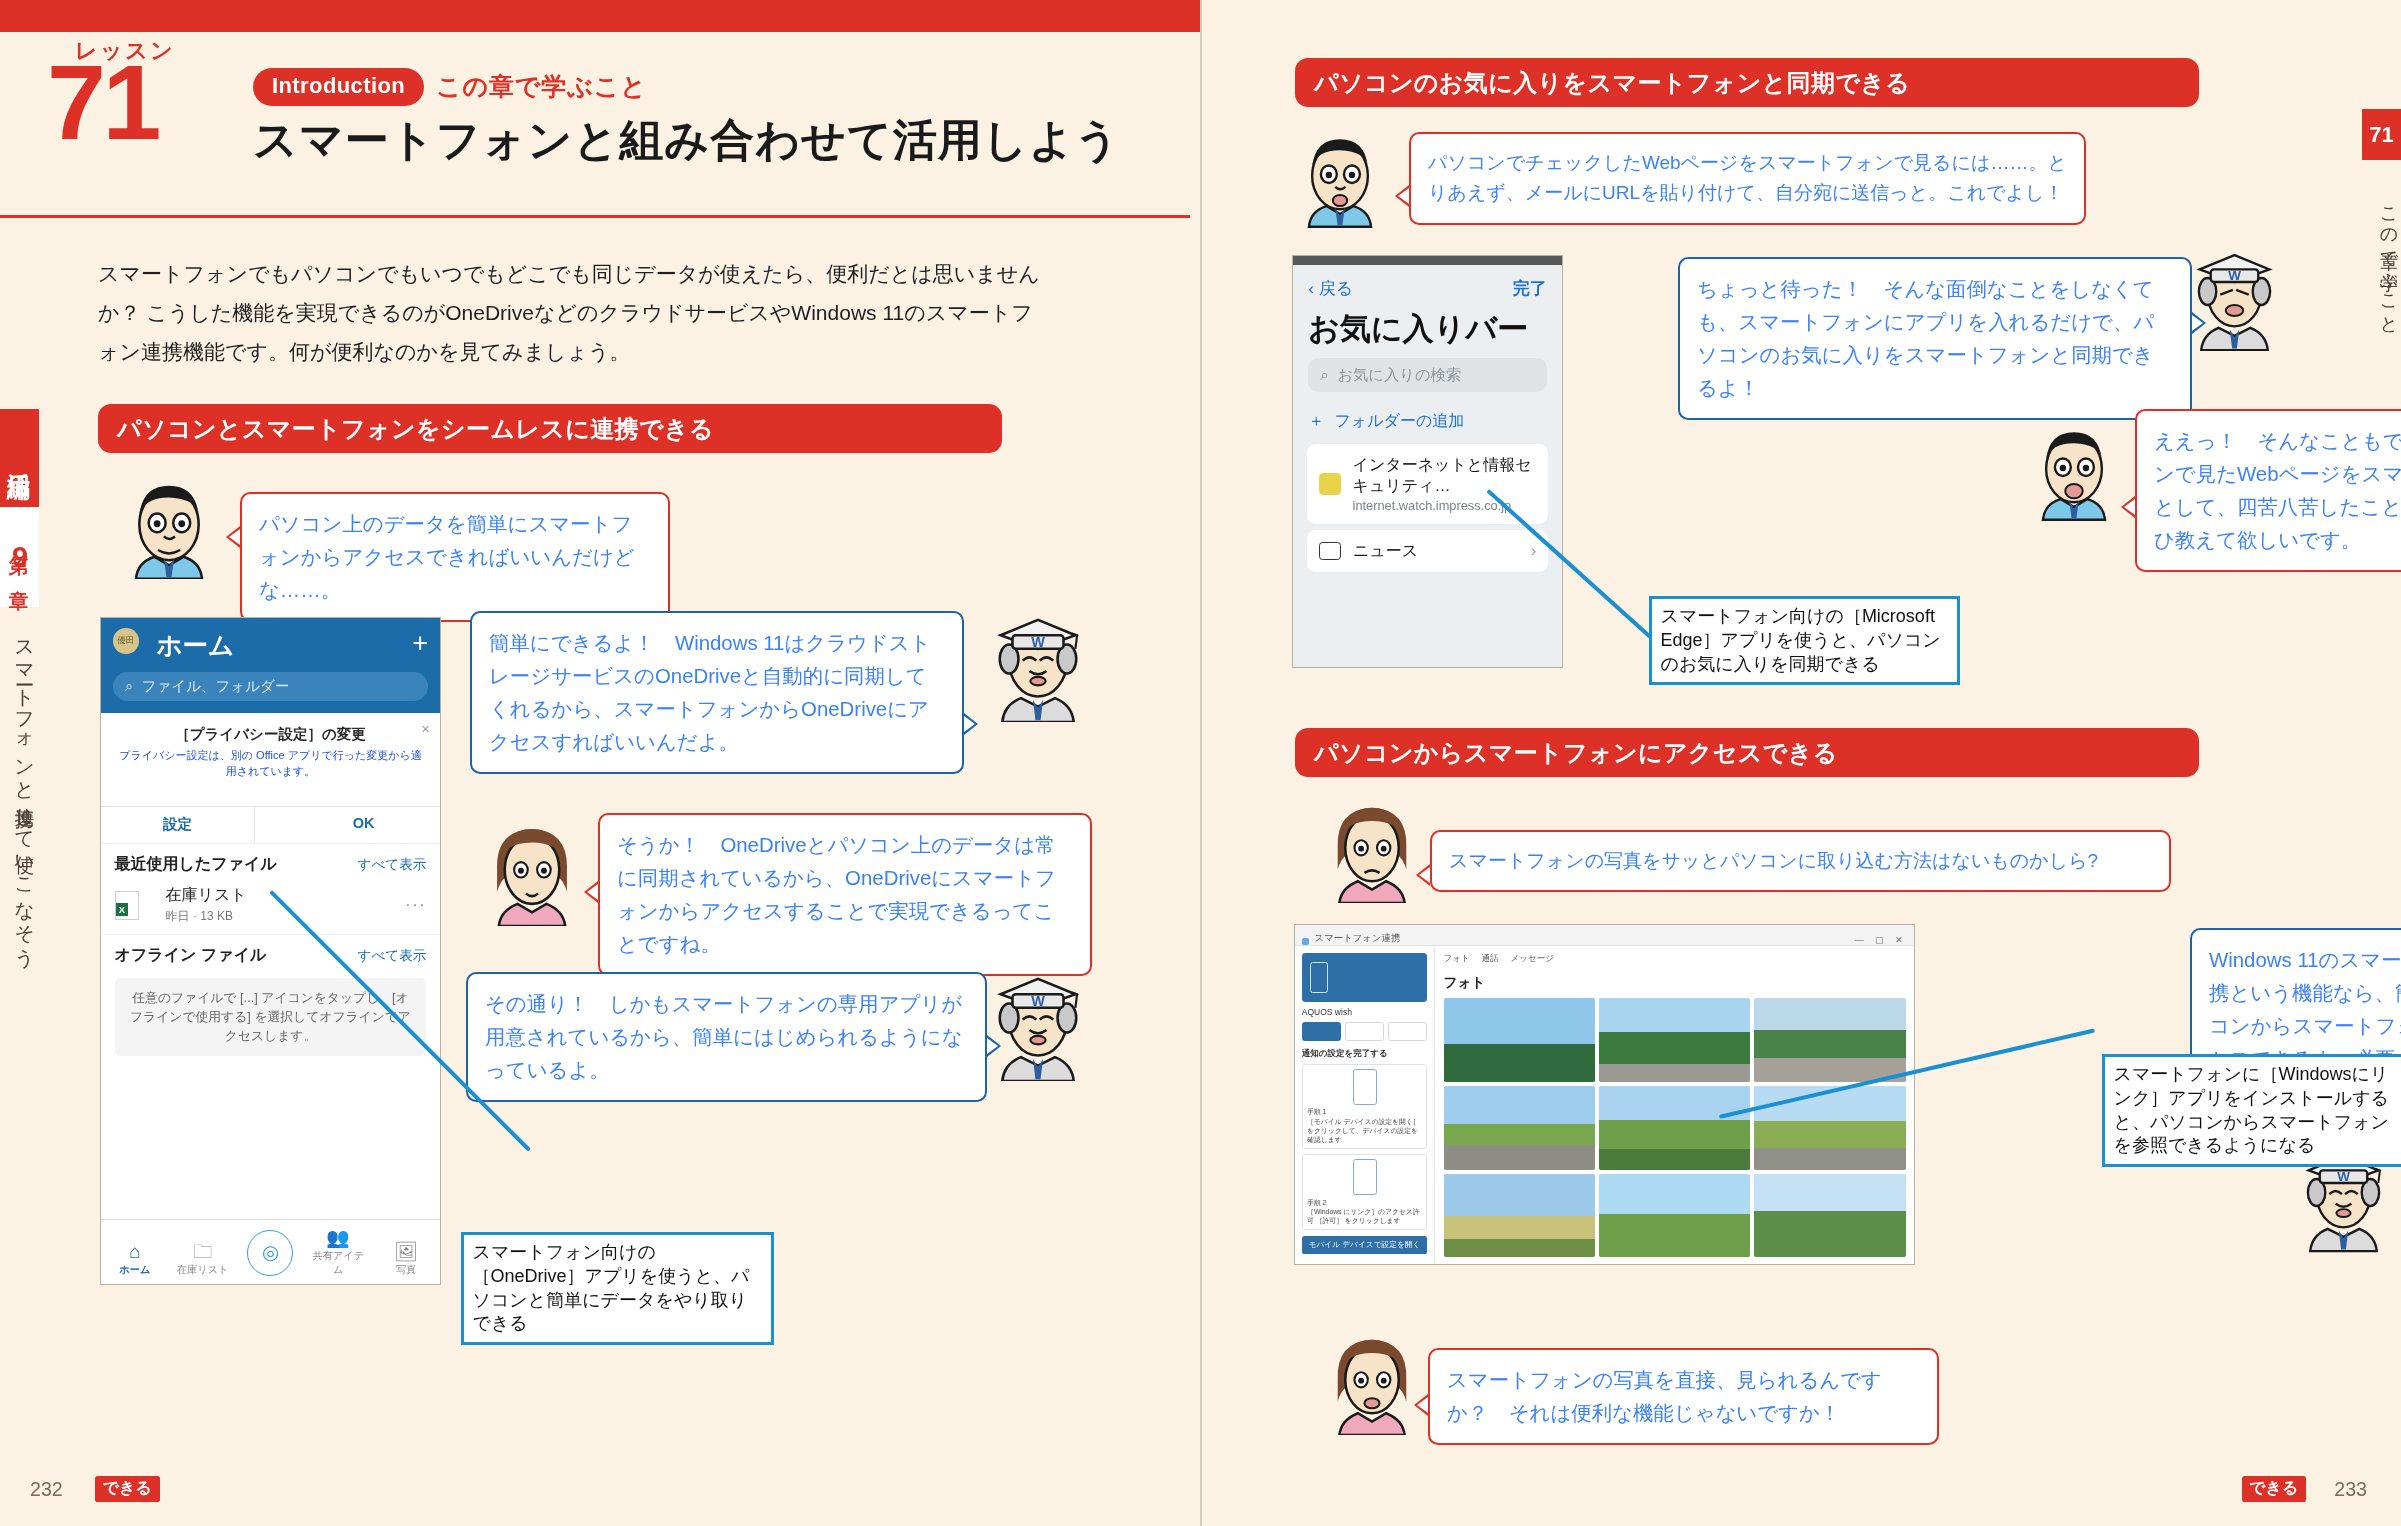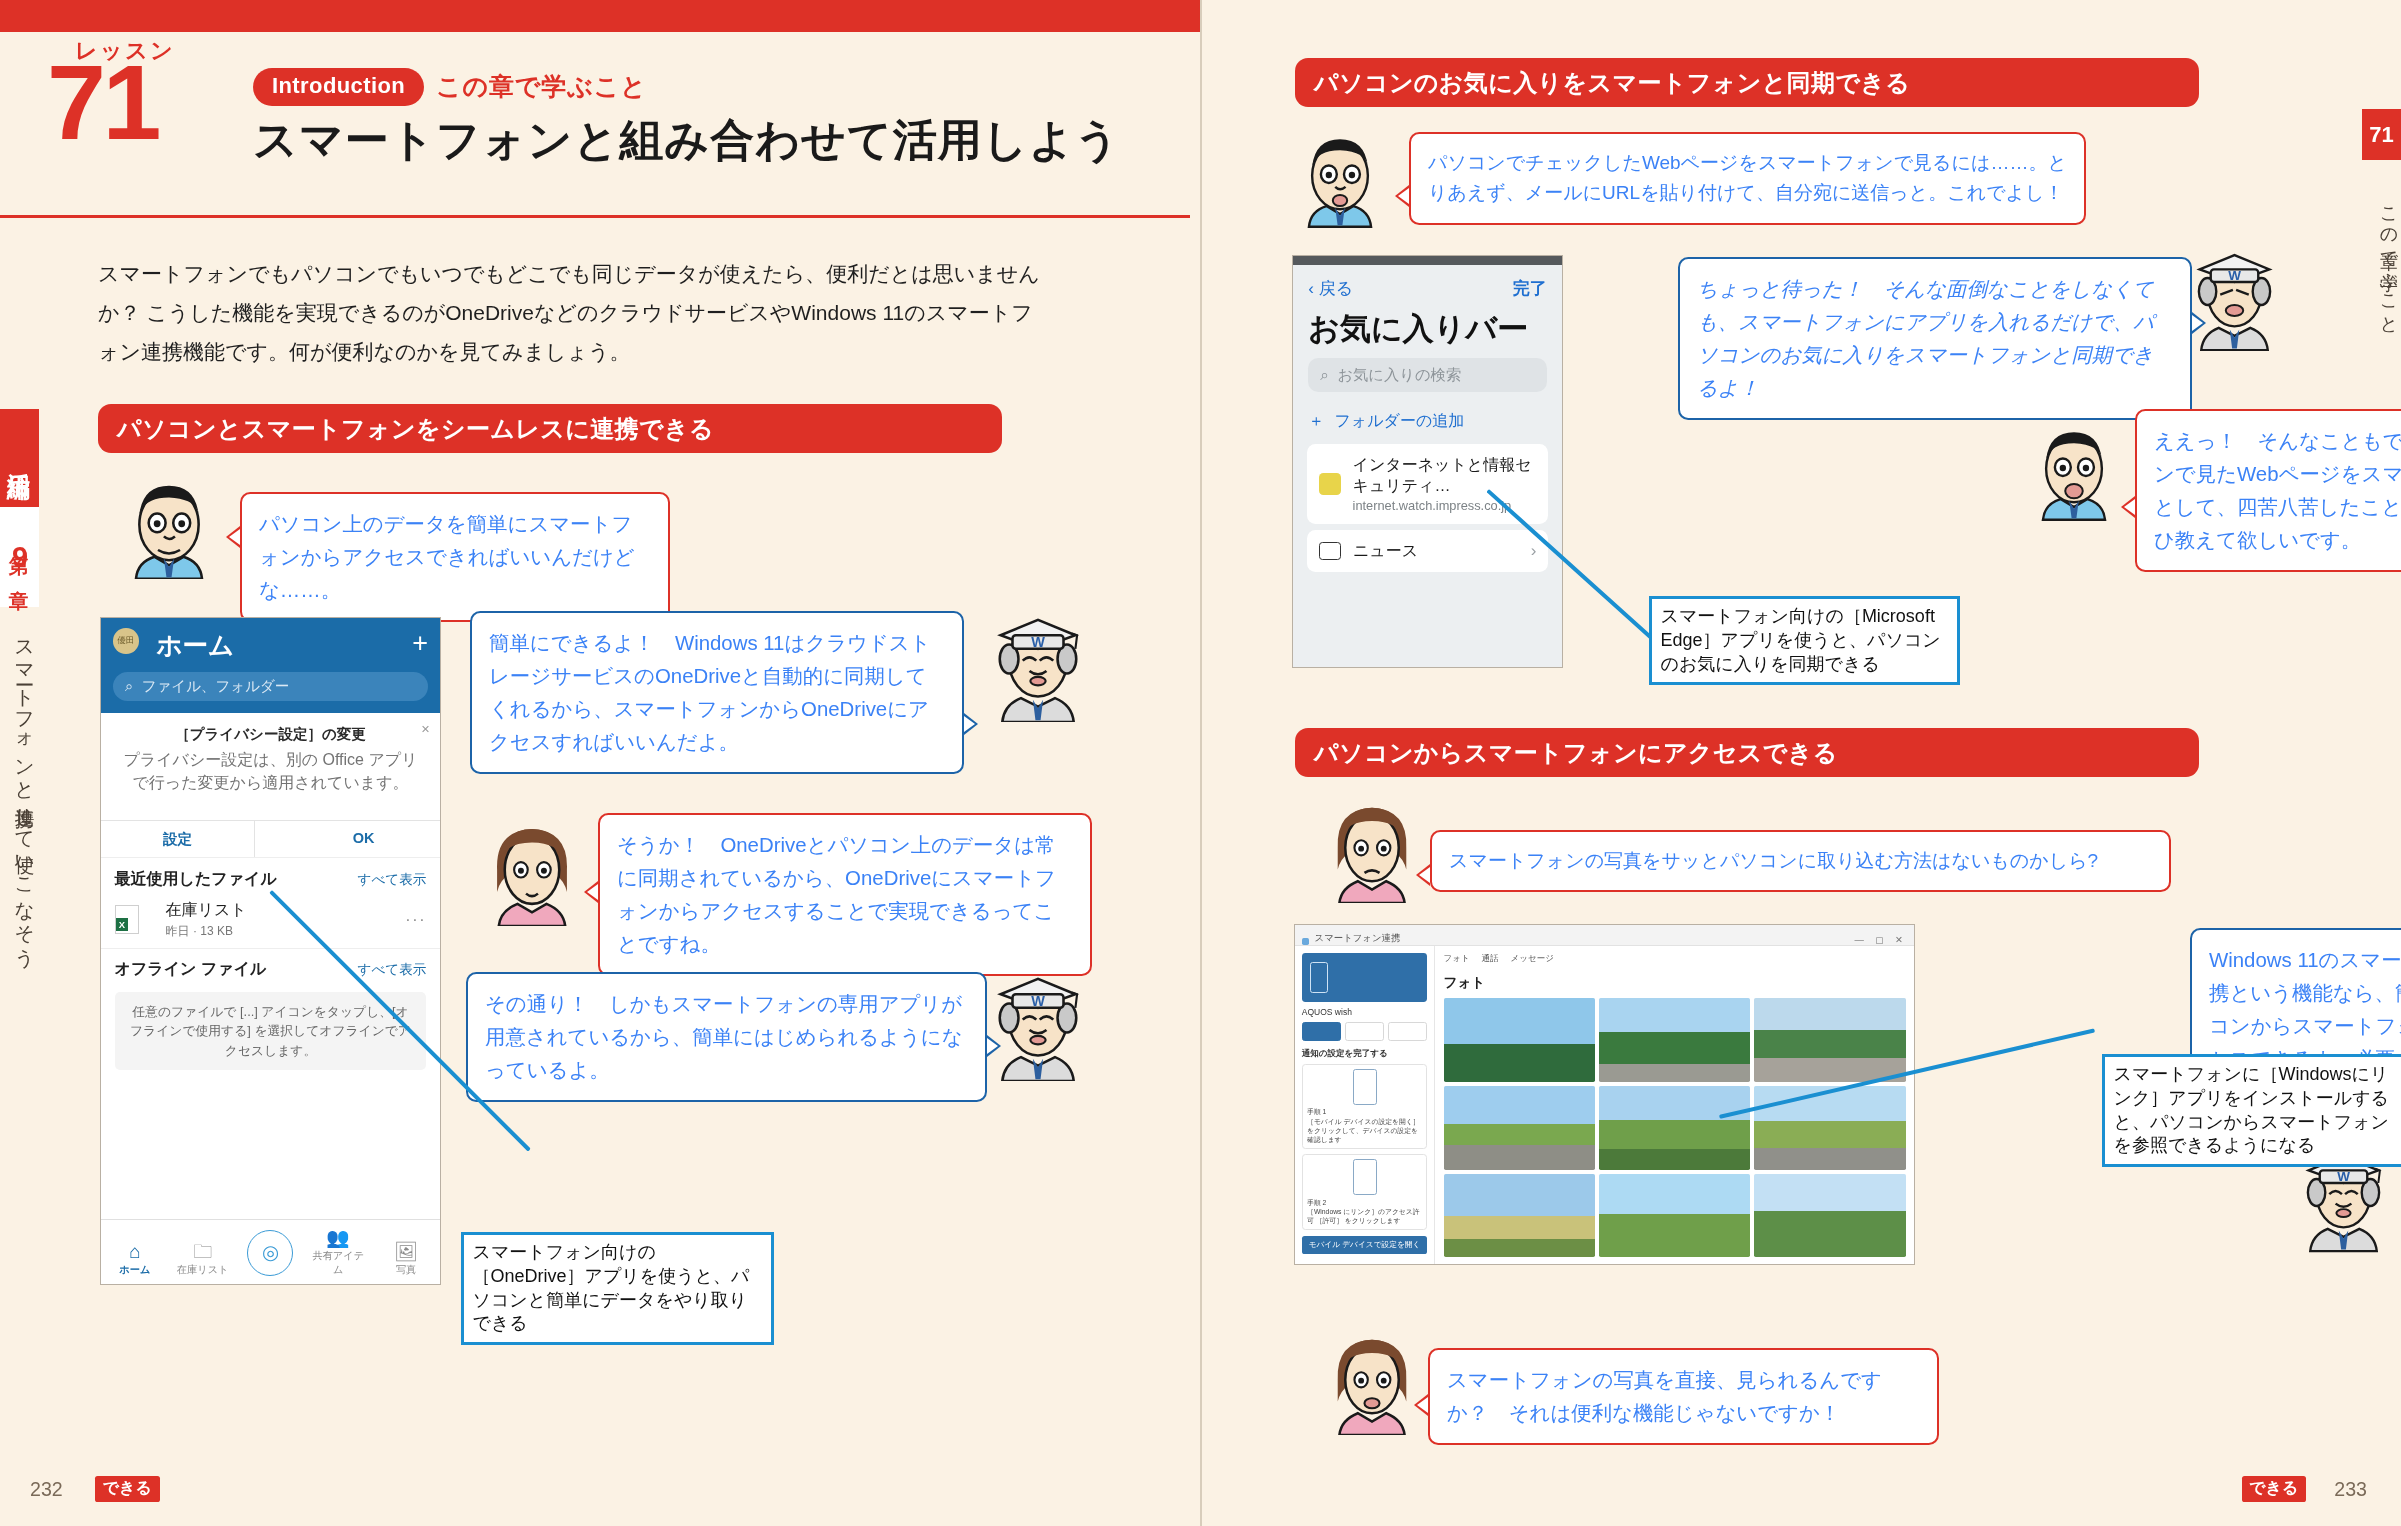--- a/index.html
+++ b/index.html
@@ -69,21 +69,21 @@
   .od-head-row{display:flex;align-items:flex-start;gap:18px;}
   .od-avatar{width:25.5px;height:25.5px;border-radius:50%;background:#d8c48a;color:#6a5a2a;font-size:8.5px;
     display:flex;align-items:center;justify-content:center;flex:0 0 auto;}
   .od-title{color:#fff;font-size:25.5px;font-weight:700;flex:1;}
   .od-plus{color:#fff;font-size:27px;font-weight:300;}
   .od-search{margin-top:8.5px;background:#3b84bb;border-radius:15.3px;height:29px;display:flex;align-items:center;
     gap:8.5px;padding:0 12px;color:#dbe9f5;font-size:14.5px;}
   .od-body{background:#fff;}
   .od-priv{padding:12px 15.3px 5.1px;text-align:center;position:relative;}
   .od-priv-t{font-size:14.5px;font-weight:700;color:#2a2a2a;}
-  .od-priv-b{font-size:16px;color:#737373;line-height:1.45;margin-top:4.3px;}
+  .od-priv-b{font-size:11px;color:#1d4ed8;line-height:1.45;margin-top:4.3px;}
   .od-x{position:absolute;right:10.2px;top:8.5px;color:#9a9a9a;font-size:14.5px;}
   .od-btns{display:flex;border-top:0.9px solid #e3e3e3;margin-top:21px;gap:32px;}
   .od-btn{flex:1;text-align:center;padding:8.5px 0;color:#1b6ca8;font-size:14.5px;font-weight:700;}
   .od-btn:first-child{border-right:0.9px solid #e3e3e3;}
   .od-sec{display:flex;justify-content:space-between;align-items:baseline;padding:10.2px 13.6px 5.1px;border-top:0.9px solid #eee;}
   .od-sec-t{font-size:16px;font-weight:700;color:#222;}
   .od-sec-a{font-size:13.6px;color:#1b6ca8;}
   .od-file{display:flex;align-items:center;gap:27px;padding:5.1px 13.6px 8.5px;}
   .od-xls{width:22px;height:27px;background:#fff;border:0.9px solid #cfcfcf;position:relative;flex:0 0 auto;}
   .od-xls:before{content:"X";position:absolute;left:0;bottom:2.6px;width:12.8px;height:12.8px;background:#1d7044;color:#fff;
@@ -395,21 +395,21 @@
           <div class="fav-u">internet.watch.impress.co.jp</div>
         </div>
       </div>
       <div class="fav-item">
         <div class="fav-ico folder"></div>
         <div class="fav-n">ニュース</div>
         <div class="fav-chev">›</div>
       </div>
     </div>
 
-    <div class="bubble blue" style="left:478px;top:257px;width:514px;font-style:italic;">
+    <div class="bubble blue" style="left:478px;top:257px;width:514px;">
       <span class="tailR" style="top:53px;"></span>
       <span>ちょっと待った！　そんな面倒なことをしなくても、スマートフォンにアプリを入れるだけで、パソコンのお気に入りをスマートフォンと同期できるよ！</span>
     </div>
 
     <div class="char" style="left:987px;top:232px;">
       <svg width="95" height="119" viewBox="0 0 120 148">
         <ellipse cx="60" cy="76" rx="34" ry="42" fill="#f7e3c8" stroke="#1a1a1a" stroke-width="3"></ellipse>
         <ellipse cx="26" cy="74" rx="11" ry="17" fill="#c9c9c9" stroke="#1a1a1a" stroke-width="3"></ellipse>
         <ellipse cx="94" cy="74" rx="11" ry="17" fill="#c9c9c9" stroke="#1a1a1a" stroke-width="3"></ellipse>
         <path d="M16 46 L60 28 L104 46 L60 62 Z" fill="#f2f2f2" stroke="#1a1a1a" stroke-width="3"></path>

